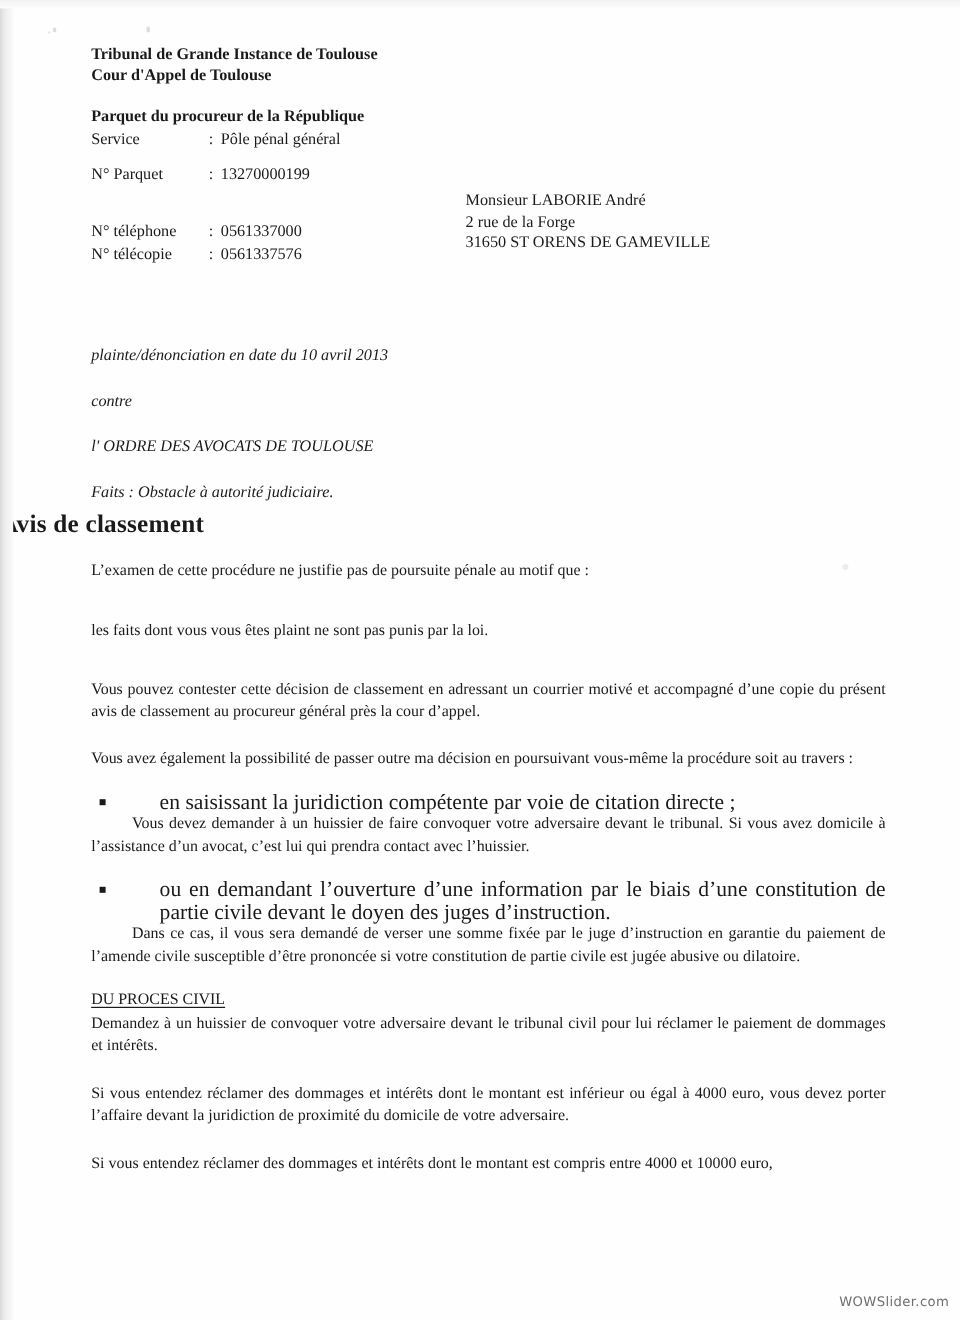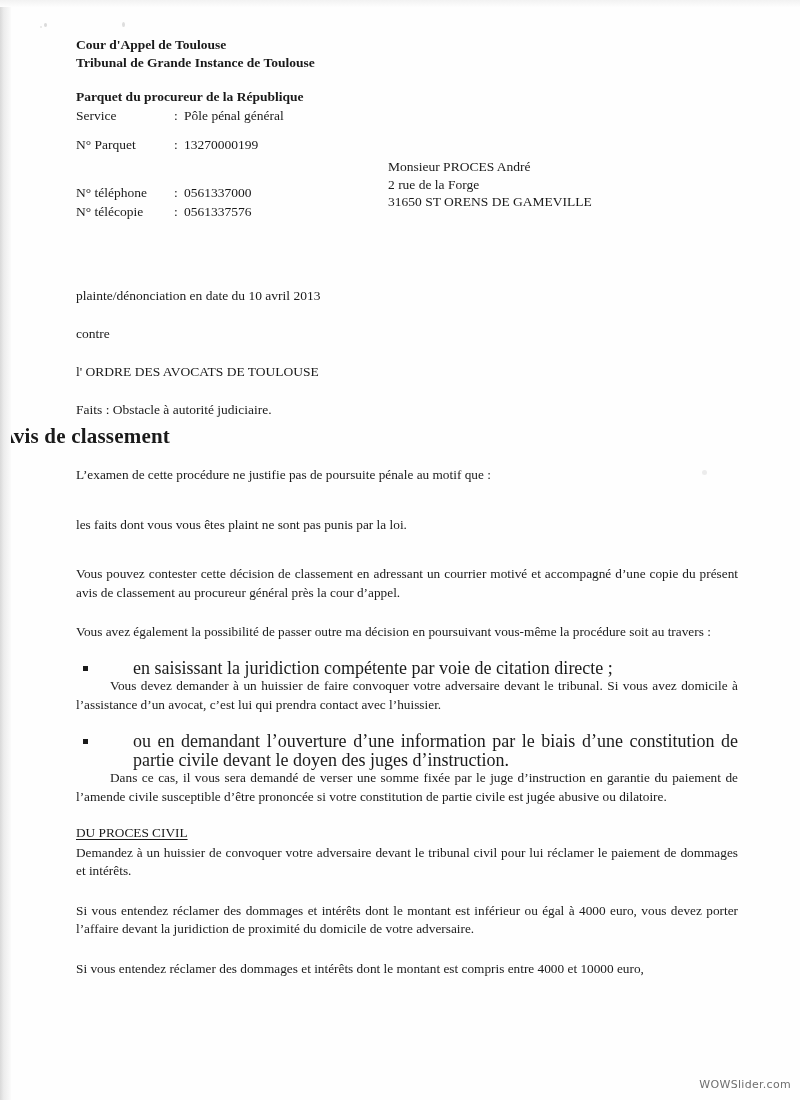--- a/index.html
+++ b/index.html
@@ -121,20 +121,21 @@
   
   .case-block {
     position: absolute;
     left: 76px;
     top: 288px;
     width: 620px;
   }
   .case-line {
     font-size: 13.5px;
     margin-bottom: 22px;
+    font-style: italic;
   }
   .case-line:last-child { margin-bottom: 0; }
 
   
   .doc-title {
     position: absolute;
     left: 0;
     top: 424px;
     width: 800px;
     font-size: 21px;
@@ -206,22 +207,22 @@
   }
 </style>
 </head>
 <body>
 
 <div id="page">
 
   <div class="sheet">
 
     <div class="letterhead">
+      <div class="lh-line">Tribunal de Grande Instance de Toulouse</div>
       <div class="lh-line">Cour d'Appel de Toulouse</div>
-      <div class="lh-line">Tribunal de Grande Instance de Toulouse</div>
     </div>
 
     <div class="dept">
       <div class="dept-title">Parquet du procureur de la République</div>
       <div class="ref-row">
         <span class="k">Service</span><span class="sep">:</span><span>Pôle pénal général</span>
       </div>
     </div>
 
     <div class="ref-parquet">
@@ -233,21 +234,21 @@
     <div class="ref-contact">
       <div class="ref-row">
         <span class="k">N° téléphone</span><span class="sep">:</span><span>0561337000</span>
       </div>
       <div class="ref-row">
         <span class="k">N° télécopie</span><span class="sep">:</span><span>0561337576</span>
       </div>
     </div>
 
     <div class="recipient">
-      <div>Monsieur PROCES André</div>
+      <div>Monsieur LABORIE André</div>
       <div>2 rue de la Forge</div>
       <div>31650 ST ORENS DE GAMEVILLE</div>
     </div>
 
     <div class="case-block">
       <div class="case-line">plainte/dénonciation en date du 10 avril 2013</div>
       <div class="case-line">contre</div>
       <div class="case-line">l' ORDRE DES AVOCATS DE TOULOUSE</div>
       <div class="case-line">Faits : Obstacle à autorité judiciaire.</div>
     </div>

